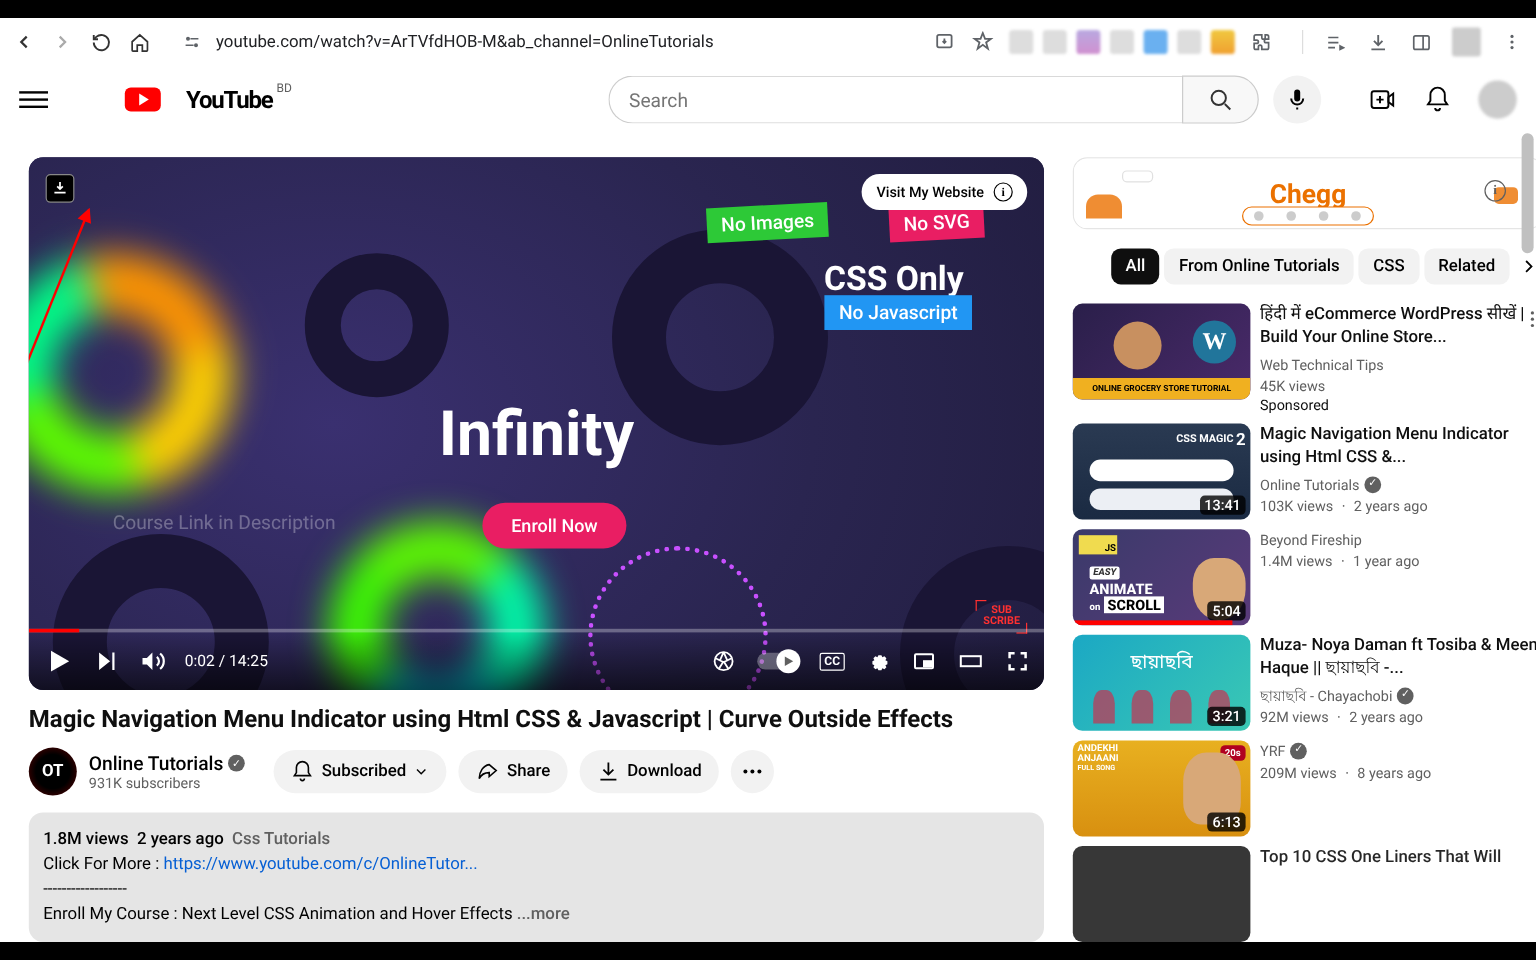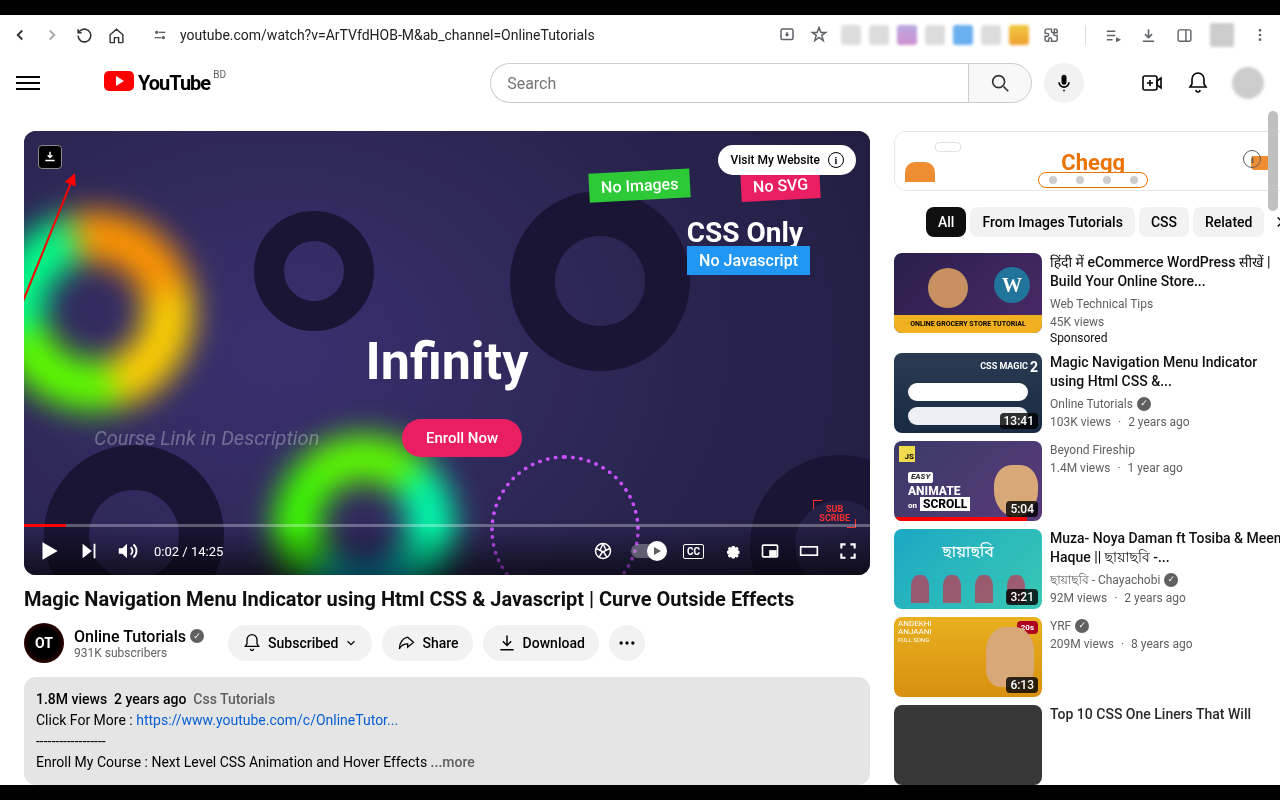--- a/index.html
+++ b/index.html
@@ -16,21 +16,21 @@
 .ext-icon.c1 { background: linear-gradient(#b8a8e0, #d090d0); }
 .ext-icon.c2 { background: linear-gradient(#f0c840, #f0a030); }
 .ext-icon.c3 { background: #6ab0f0; }
 .browser-right { display: flex; gap: 16px; align-items: center; margin-left: 12px; color: #5f6368; }
 .avatar-br { width: 24px; height: 24px; background: #ccc; border-radius: 2px; filter: blur(1.5px); }
 
 .yt-container { flex: 1; background: #fff; display: flex; flex-direction: column; position: relative; overflow: hidden; }
 .yt-header { height: 56px; background: #fff; display: flex; align-items: center; padding: 0 16px; }
 .hamburger { width: 24px; height: 24px; display: flex; flex-direction: column; justify-content: center; gap: 4px; cursor: pointer; margin-right: 16px; }
 .hamburger span { height: 2px; background: #030303; }
-.yt-logo { display: flex; align-items: flex-start; gap: 2px; cursor: pointer; position: relative; padding-left: 48px; }
+.yt-logo { display: flex; align-items: center; gap: 19px; cursor: pointer; position: relative; padding-left: 48px; }
 .yt-logo-box { width: 30px; height: 20px; background: #ff0000; border-radius: 5px; display: flex; align-items: center; justify-content: center; }
 .yt-logo-tri { width: 0; height: 0; border-left: 8px solid #fff; border-top: 5px solid transparent; border-bottom: 5px solid transparent; margin-left: 2px; }
 .yt-logo-text { font-size: 20px; font-weight: 700; letter-spacing: -1px; margin-left: 2px; }
 .yt-logo-cc { font-size: 10px; color: #606060; position: absolute; top: -2px; right: -16px; }
 .search-wrap { display: flex; align-items: center; margin-left: 280px; }
 .search-box { width: 478px; height: 40px; border: 1px solid #ccc; border-right: none; border-radius: 20px 0 0 20px; padding: 0 16px; font-size: 16px; outline: none; }
 .search-btn { width: 64px; height: 40px; background: #f8f8f8; border: 1px solid #ccc; border-radius: 0 20px 20px 0; display: flex; align-items: center; justify-content: center; cursor: pointer; }
 .mic-btn { width: 40px; height: 40px; background: #f2f2f2; border-radius: 50%; display: flex; align-items: center; justify-content: center; margin-left: 12px; cursor: pointer; }
 .yt-header-right { margin-left: auto; display: flex; gap: 22px; align-items: center; }
 .yt-avatar { width: 32px; height: 32px; background: #ccc; border-radius: 50%; filter: blur(1.5px); }
@@ -43,21 +43,21 @@
 .glow-ring { position: absolute; width: 200px; height: 200px; border-radius: 50%; border: 50px solid; filter: blur(15px); }
 .ring1 { top: 80px; left: -30px; border-color: #ff9500 #ffd000 #5dff00 #00ff88; transform: rotate(30deg); }
 .ring2 { bottom: -40px; left: 250px; width: 180px; height: 180px; border-color: #5dff00 #00ffaa #00e0ff #3dff00; border-width: 45px; }
 .dark-ring { position: absolute; width: 180px; height: 180px; border-radius: 50%; border: 45px solid #1a1535; }
 .dr1 { top: 60px; right: 180px; }
 .dr2 { top: 80px; left: 230px; width: 120px; height: 120px; border-width: 30px; }
 .dr3 { bottom: -60px; right: -60px; }
 .dr4 { bottom: -50px; left: 20px; }
 .dotted-ring { position: absolute; bottom: -30px; right: 230px; width: 150px; height: 150px; border-radius: 50%; border: 4px dotted #c850ff; border-spacing: 10px; }
 .player-title { position: absolute; top: 200px; left: 50%; transform: translateX(-50%); color: #fff; font-size: 52px; font-weight: 700; }
-.course-link { position: absolute; top: 295px; left: 70px; color: rgba(255,255,255,0.3); font-size: 20px; font-style: italic; }
+.course-link { position: absolute; top: 295px; left: 70px; color: rgba(255,255,255,0.3); font-size: 16px; }
 .enroll-btn { position: absolute; top: 288px; left: 378px; background: #e91e63; color: #fff; padding: 10px 24px; border-radius: 25px; font-size: 15px; font-weight: 500; }
 .badge { position: absolute; padding: 5px 12px; font-size: 16px; font-weight: 500; color: #fff; }
 .badge.noimages { top: 40px; right: 180px; background: #2dc937; transform: rotate(-3deg); }
 .badge.nosvg { top: 40px; right: 50px; background: #e91e63; transform: rotate(-3deg); }
 .badge.cssonly { top: 80px; right: 55px; background: none; font-size: 28px; font-weight: 700; }
 .badge.nojs { top: 115px; right: 60px; background: #2196f3; }
 .visit-btn { position: absolute; top: 14px; right: 14px; background: #fff; color: #000; padding: 7px 12px; border-radius: 18px; font-size: 12px; font-weight: 500; display: flex; align-items: center; gap: 8px; }
 .visit-i { width: 16px; height: 16px; border-radius: 50%; border: 1.5px solid #000; display: flex; align-items: center; justify-content: center; font-size: 10px; font-weight: 700; font-family: Georgia, serif; }
 .dl-badge { position: absolute; top: 14px; left: 14px; width: 24px; height: 24px; background: #000; border: 1px solid #888; border-radius: 4px; display: flex; align-items: center; justify-content: center; color: #fff; }
 .arrow-red { position: absolute; top: 44px; left: 49px; width: 2px; height: 140px; background: #ff0000; transform: rotate(22deg); transform-origin: top; }
@@ -129,31 +129,31 @@
 .t1-face { width: 40px; height: 40px; background: #c89060; border-radius: 50%; margin-left: -40px; margin-top: -10px; }
 .t1-wp { position: absolute; right: 12px; top: 14px; width: 36px; height: 36px; background: #21759b; border-radius: 50%; display: flex; align-items: center; justify-content: center; color: #fff; font-size: 20px; font-weight: 700; font-family: Georgia, serif; }
 .t1-bar { position: absolute; bottom: 0; left: 0; right: 0; height: 18px; background: #f0b020; color: #000; font-size: 7px; font-weight: 700; display: flex; align-items: center; justify-content: center; }
 .t2 { background: linear-gradient(#2a3a52, #1a2a42); }
 .t2-bar { position: absolute; left: 14px; right: 14px; height: 18px; background: #fff; border-radius: 9px; }
 .t2-bar.b1 { top: 30px; }
 .t2-bar.b2 { top: 54px; background: #eceff4; }
 .t2-label { position: absolute; top: 8px; right: 14px; font-size: 9px; color: #fff; font-weight: 700; }
 .t2-num { position: absolute; top: 6px; right: 4px; color: #fff; font-size: 14px; font-weight: 700; }
 .t3 { background: linear-gradient(135deg, #3a3a6a, #5a3a7a); }
-.t3-js { position: absolute; top: 5px; left: 5px; width: 16px; height: 16px; background: #f0db4f; color: #000; font-size: 8px; font-weight: 700; display: flex; align-items: flex-end; justify-content: flex-end; padding: 1px; }
+.t3-js { position: absolute; top: 5px; left: 5px; width: 32px; height: 16px; background: #f0db4f; color: #000; font-size: 8px; font-weight: 700; display: flex; align-items: flex-end; justify-content: flex-end; padding: 1px; }
 .t3-txt { position: absolute; top: 28px; left: 14px; color: #fff; font-size: 12px; font-weight: 800; line-height: 1.1; }
 .t3-txt .easy { font-size: 8px; background: #fff; color: #333; padding: 1px 3px; border-radius: 2px; display: inline-block; margin-bottom: 2px; font-style: italic; }
 .t3-txt .scroll { background: #fff; color: #000; padding: 0 3px; }
 .t3-face { position: absolute; right: 4px; bottom: 4px; width: 44px; height: 52px; background: #d8a878; border-radius: 40% 40% 50% 50%; }
 .t4 { background: linear-gradient(135deg, #1ba8c4, #3ac8b4); }
 .t4-txt { position: absolute; top: 30%; left: 50%; transform: translate(-50%,-50%); color: #fff; font-size: 16px; font-weight: 400; font-family: 'Noto Sans Bengali', sans-serif; }
 .t4-people { position: absolute; bottom: 4px; left: 10px; right: 10px; height: 30px; display: flex; justify-content: space-around; }
 .t4-p { width: 18px; height: 28px; background: rgba(200,50,80,0.7); border-radius: 40% 40% 0 0; }
 .t5 { background: linear-gradient(#e8b020, #d89010); }
-.t5-label { position: absolute; top: 3px; left: 4px; font-size: 8px; font-weight: 400; color: #fff; line-height: 1; }
+.t5-label { position: absolute; top: 3px; left: 4px; font-size: 8px; font-weight: 700; color: #fff; line-height: 1; }
 .t5-face { position: absolute; right: 8px; top: 10px; width: 48px; height: 60px; background: #d8a878; border-radius: 40% 40% 30% 30%; }
 .t5-20s { position: absolute; top: 4px; right: 4px; background: #b00020; color: #fff; font-size: 8px; font-weight: 700; padding: 2px 4px; border-radius: 4px; }
 
 .scrollbar { position: absolute; top: 56px; right: 0; width: 14px; bottom: 0; }
 .scrollbar-thumb { position: absolute; top: 0; left: 2px; right: 2px; height: 100px; background: #c0c0c0; border-radius: 5px; }
 
 svg { display: block; }
 </style>
 </head>
 <body>
@@ -445,21 +445,21 @@
                 <div class="ad-pill-dot"></div>
                 <div class="ad-pill-dot"></div>
               </div>
             <div class="ad-info-i">i</div>
           </div>
 
         </div>
 
         <div class="chips">
           <div class="chip active">All</div>
-          <div class="chip">From Images Tutorials</div>
+          <div class="chip">From Online Tutorials</div>
           <div class="chip">CSS</div>
           <div class="chip">Related</div>
           <div class="chip-nav">
               <svg width="18" height="18" viewBox="0 0 24 24" fill="none" stroke="#030303" stroke-width="2">
                 <path d="M9 6l6 6-6 6"></path>
               </svg>
             </div>
         </div>
 
         <div class="vid-item">

